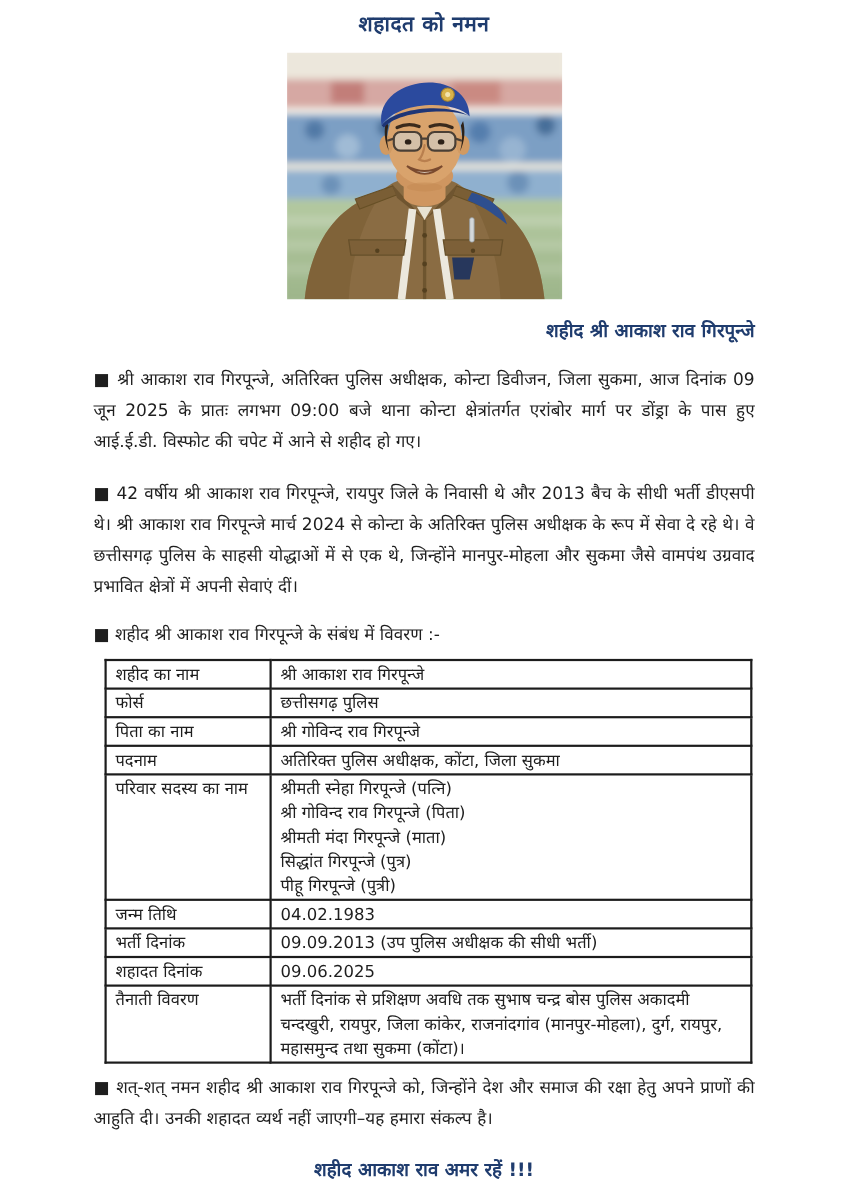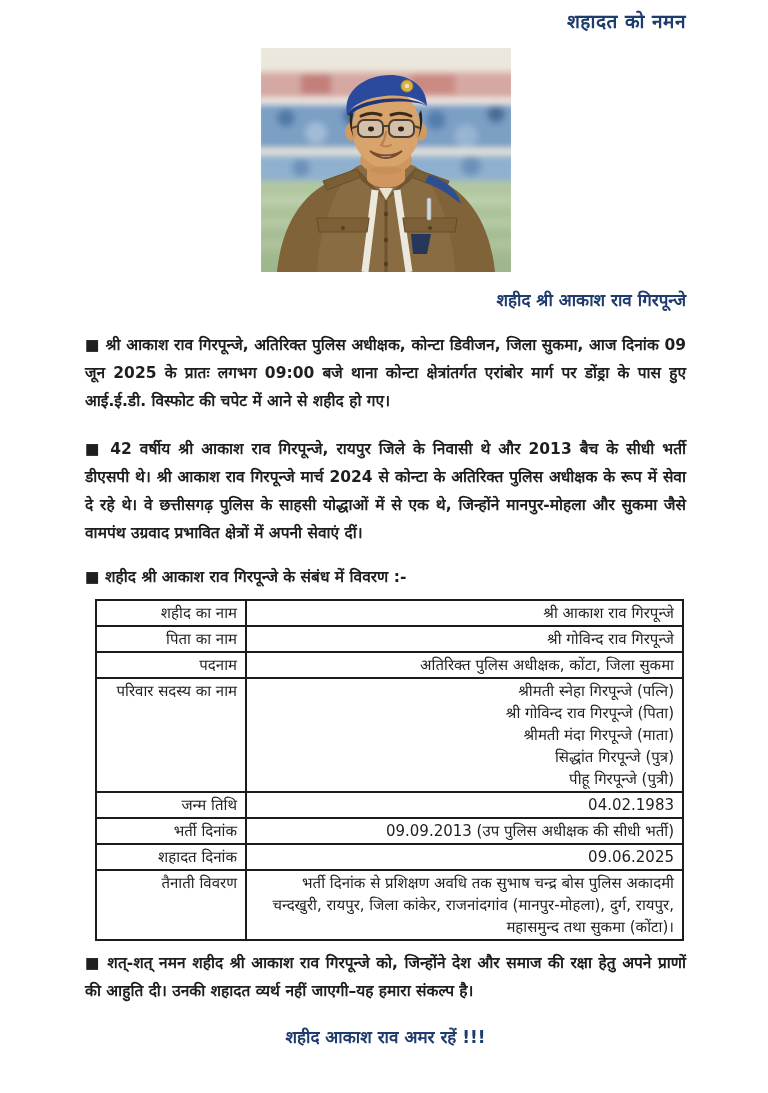--- a/index.html
+++ b/index.html
@@ -9,39 +9,38 @@
   }
   *{box-sizing:border-box;}
   html,body{margin:0;padding:0;}
   body{
     width:768px;height:1093px;overflow:hidden;
     background:#ffffff;color:var(--ink);
     font-family:"DejaVu Sans","Liberation Sans",sans-serif;
   }
   .page{padding:8px 82px 0 85px;}
   .doc-title{
-    margin:0;text-align:right;color:var(--navy);
+    margin:0;text-align:center;color:var(--navy);
     font-size:19px;font-weight:bold;letter-spacing:.5px;
   }
   .photo-wrap{display:flex;justify-content:center;margin-top:14px;}
   .photo-svg{width:250px;height:224px;display:block;}
   .photo-caption{
     margin:16px 0 0;text-align:right;color:var(--navy);
     font-size:17px;font-weight:bold;
   }
   p.body-para{
     margin:20px 0 0;font-size:15.5px;line-height:28px;
-    text-align:justify;color:var(--ink);font-weight:bold;
+    text-align:justify;color:var(--ink);
   }
   p.section-heading{margin-top:16px;}
   table.details{
     border-collapse:collapse;
     margin:8px 0 0 10px;
     width:calc(100% - 12px);
-    text-align:right;
   }
   table.details td{
     border:2px solid var(--border);
     padding:1px 8px;
     font-size:15px;line-height:22px;
     vertical-align:top;color:var(--ink);
   }
   td.cell-label{width:150px;}
   .family-line{display:block;}
   .closing-line{
@@ -165,20 +164,24 @@
 
   <p class="body-para section-heading">■ शहीद श्री आकाश राव गिरपून्जे के संबंध में विवरण :-</p>
 
   <table class="details">
     <tbody>
       <tr>
         <td class="cell-label">शहीद का नाम</td>
         <td>श्री आकाश राव गिरपून्जे</td>
       </tr>
       <tr>
+        <td class="cell-label">फोर्स</td>
+        <td>छत्तीसगढ़ पुलिस</td>
+      </tr>
+      <tr>
         <td class="cell-label">पिता का नाम</td>
         <td>श्री गोविन्द राव गिरपून्जे</td>
       </tr>
       <tr>
         <td class="cell-label">पदनाम</td>
         <td>अतिरिक्त पुलिस अधीक्षक, कोंटा, जिला सुकमा</td>
       </tr>
       <tr>
         <td class="cell-label">परिवार सदस्य का नाम</td>
         <td>

